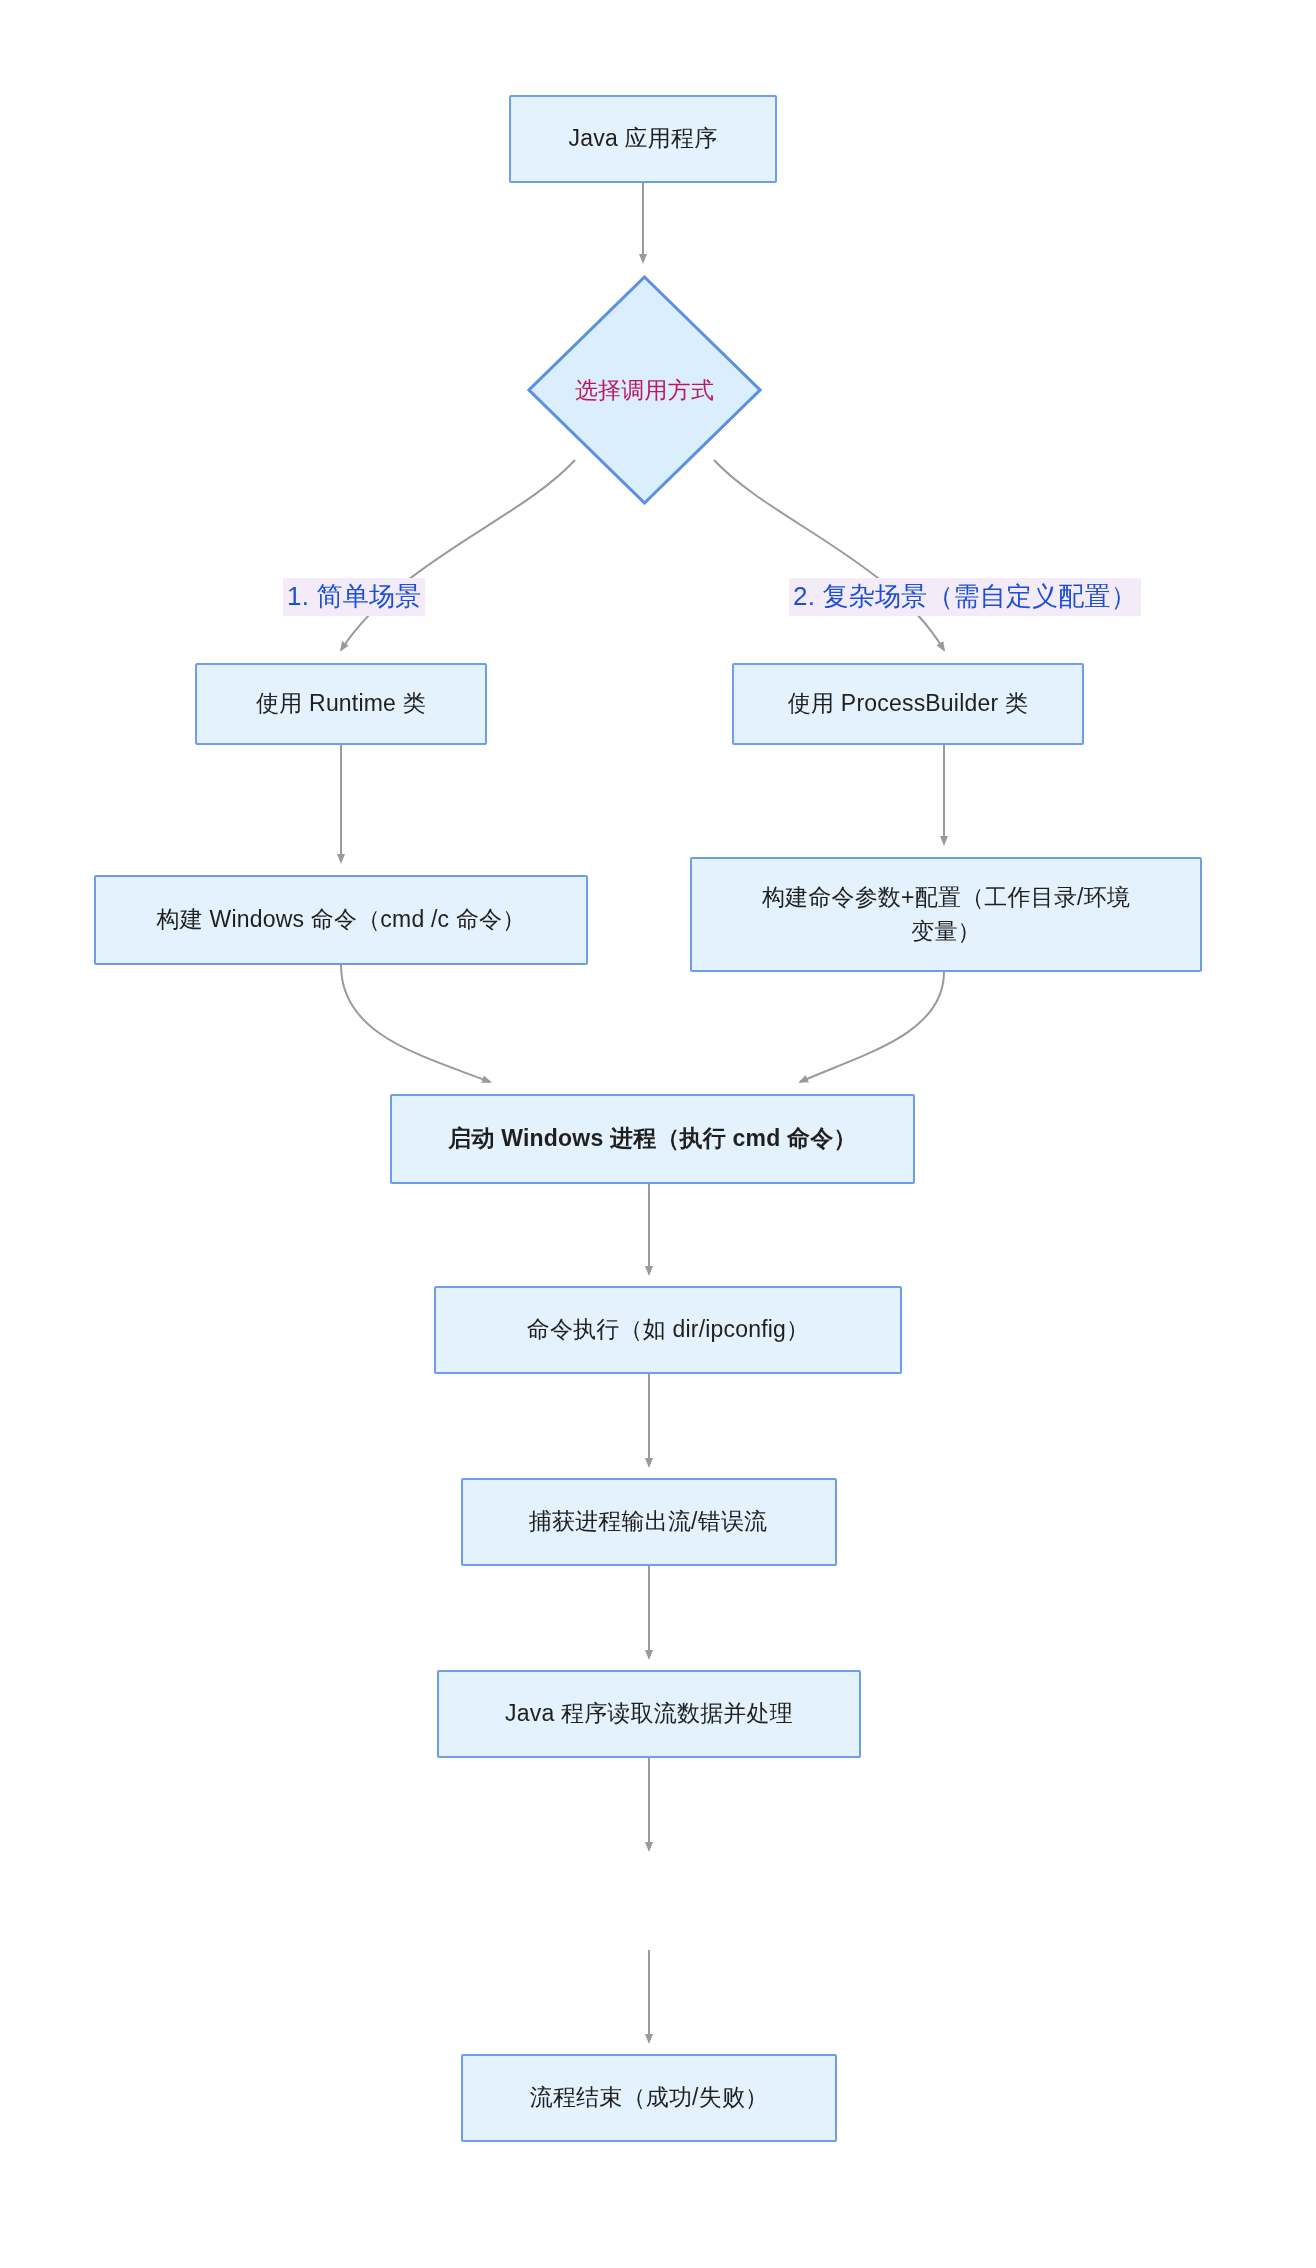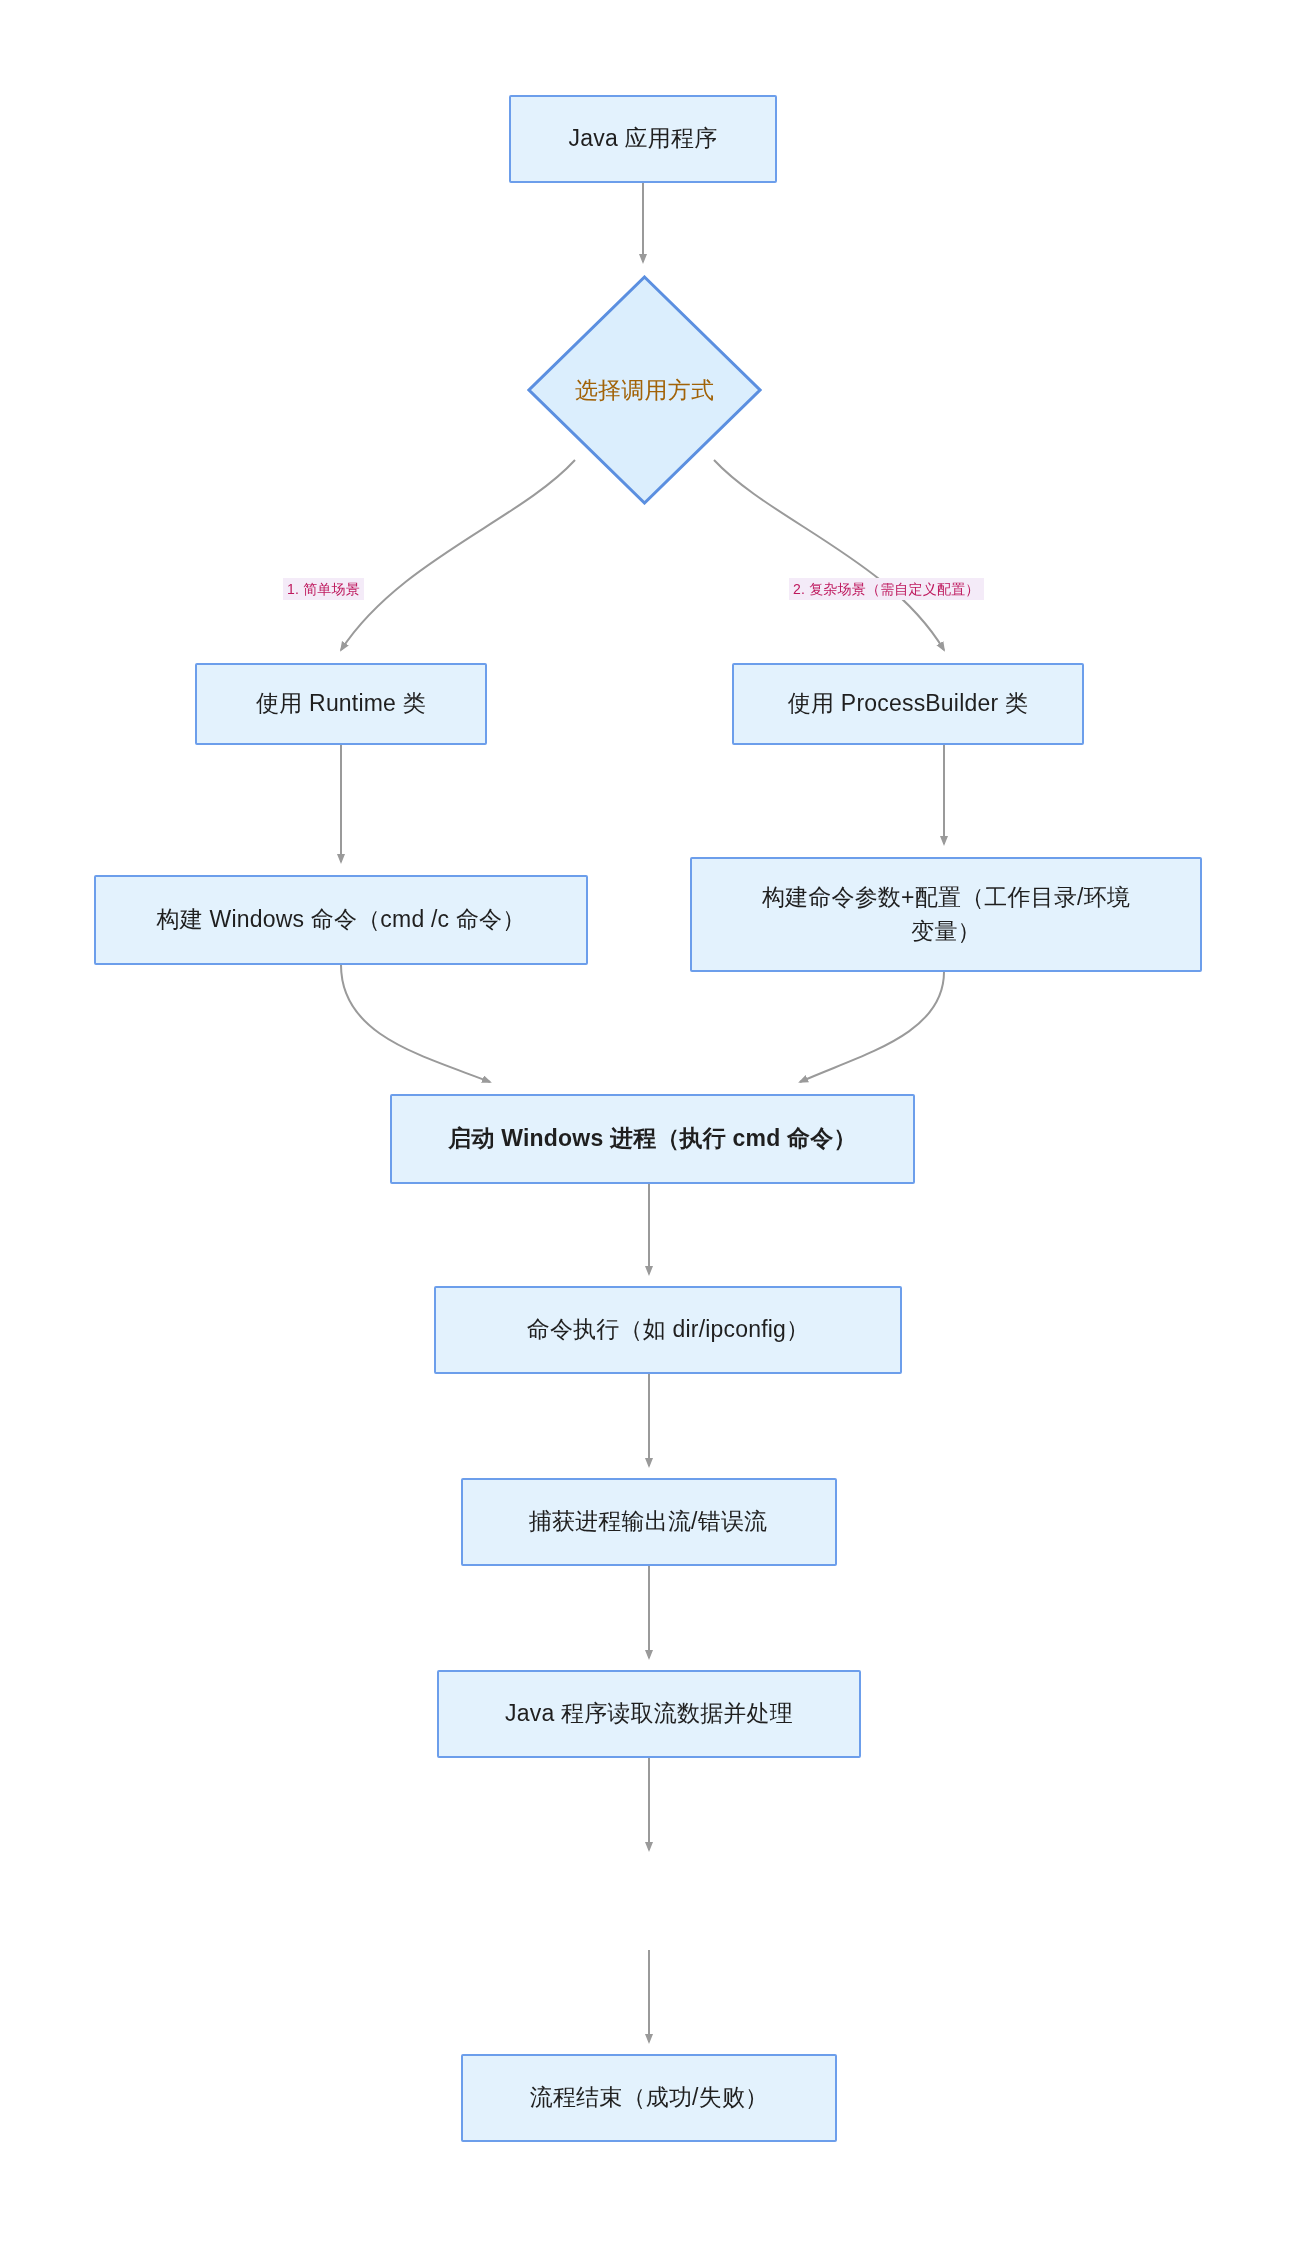--- a/index.html
+++ b/index.html
@@ -57,29 +57,29 @@
     position: absolute;
     left: 0;
     top: 0;
     width: 100%;
     height: 100%;
   }
   .diamond-label {
     position: relative;
     z-index: 2;
     font-size: 23px;
-    color: #a16207;
+    color: #be185d;
     text-align: left;
     letter-spacing: 0.2px;
   }
   .edge-label {
     position: absolute;
     background: #f4ebf8;
-    color: #be185d;
-    font-size: 14px;
+    color: #1d4ed8;
+    font-size: 26px;
     line-height: 1.3;
     padding: 2px 4px;
     white-space: nowrap;
     letter-spacing: 0.2px;
   }
 </style>
 </head>
 <body>
 
 <div id="diagram-canvas">

